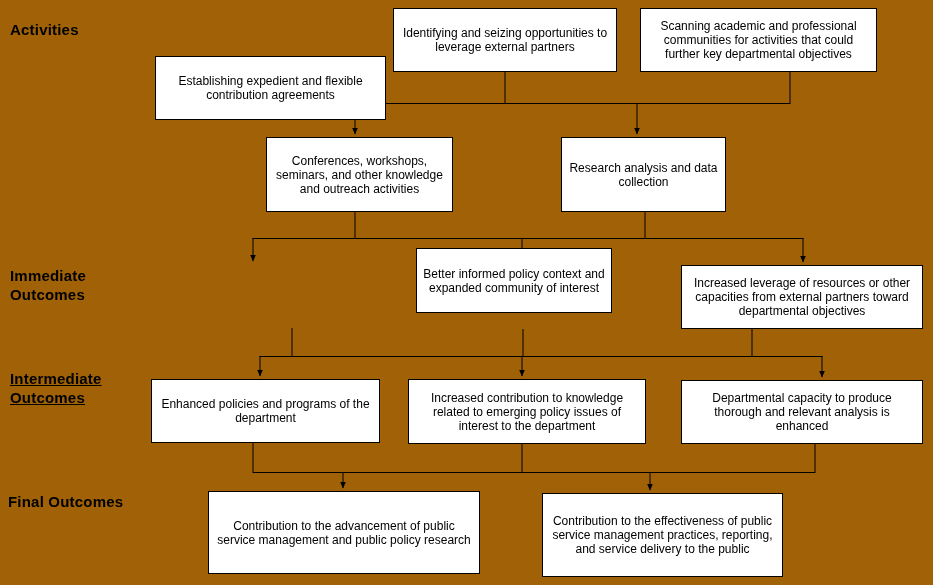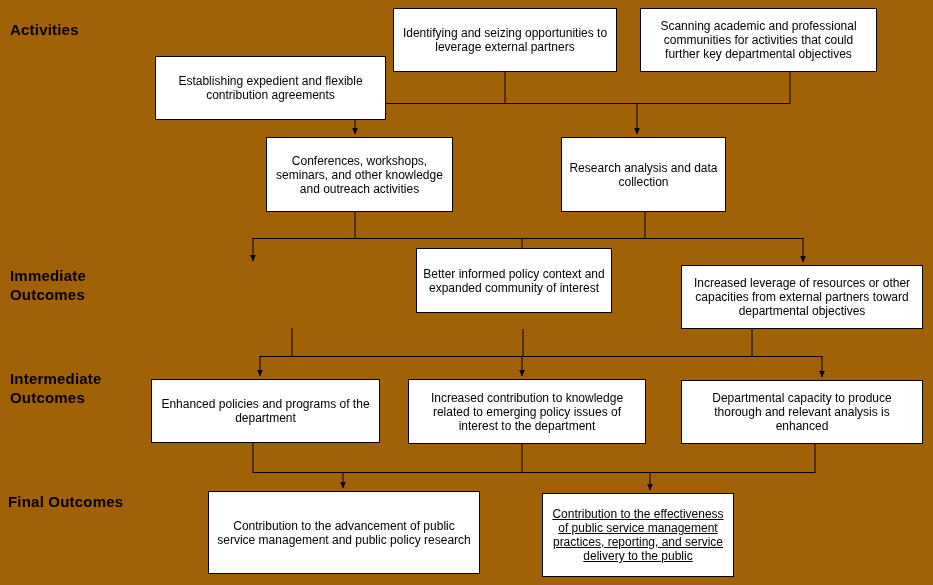--- a/index.html
+++ b/index.html
@@ -41,26 +41,26 @@
   .bA3{left:640px;top:8px;width:237px;height:64px;}
   .bO1{left:266px;top:137px;width:187px;height:75px;}
   .bO2{left:561px;top:137px;width:165px;height:75px;}
   .bI1{left:151px;top:264px;width:225px;height:64px;}
   .bI2{left:408px;top:248px;width:196px;height:65px;margin-left:8px;}
   .bI3{left:681px;top:265px;width:242px;height:64px;}
   .bM1{left:151px;top:379px;width:229px;height:64px;}
   .bM2{left:408px;top:379px;width:238px;height:65px;}
   .bM3{left:681px;top:380px;width:242px;height:64px;}
   .bF1{left:208px;top:491px;width:272px;height:83px;}
-  .bF2{left:542px;top:493px;width:192px;height:84px;text-decoration:underline;}
+  .bF2{left:542px;top:493px;width:241px;height:84px;}
 
   .lbl-activities{left:10px;top:20px;width:120px;}
   .lbl-outputs{left:10px;top:163px;width:120px;}
   .lbl-immediate{left:10px;top:266px;width:110px;}
-  .lbl-intermediate{left:10px;top:369px;width:125px;}
+  .lbl-intermediate{left:10px;top:369px;width:125px;text-decoration:underline;}
   .lbl-final{left:8px;top:492px;width:160px;}
 </style>
 </head>
 <body>
 
 <div class="canvas">
 
   <svg class="wires" width="933" height="585" viewBox="0 0 933 585">
     <defs>
       <marker id="ah" markerUnits="userSpaceOnUse" markerWidth="8" markerHeight="6" refX="6.5" refY="3" orient="auto">

